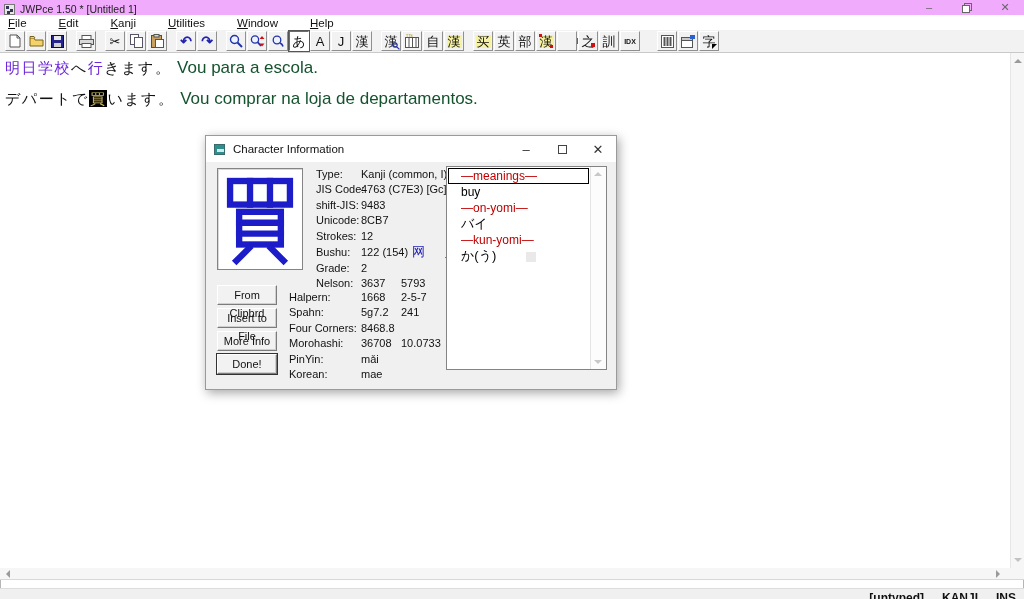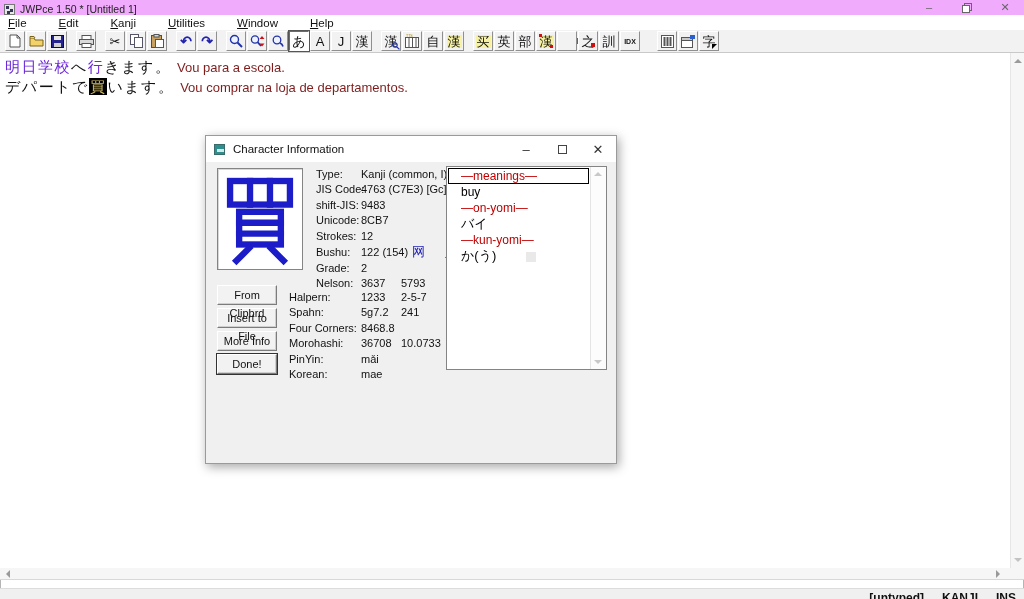--- a/index.html
+++ b/index.html
@@ -45,41 +45,41 @@
   .tb-btn.reddots::before { left:2px; top:2px; }
   .tb-btn.reddots::after { right:2px; bottom:2px; }
   .tb-btn.redskip::after { content:""; position:absolute; right:2px; bottom:3px; width:4px; height:4px; background:#d01010; }
   .cursor-tri { position:absolute; right:1px; bottom:1px; width:0; height:0;
                 border-left:5px solid #000; border-bottom:5px solid transparent; }
 
   
   .docarea { position:absolute; left:0; top:53px; width:1010px; height:515px; background:#fff; }
   .docline { position:absolute; left:5px; white-space:nowrap; font-size:15px; color:#111;
              letter-spacing:1.5px; }
-  .docline .latin { font-size:13px; letter-spacing:0; color:#7f1d1d; }
+  .docline .latin { font-size:17px; letter-spacing:0; color:#14532d; }
   .jp-blue { color:#6d28d9; }
   .hl-kanji { background:#000; color:#d2bf6a; padding:0 1px; }
 
   
   .vscroll { position:absolute; right:0; top:53px; width:14px; height:515px; background:#f6f6f6;
              border-left:1px solid #e6e6e6; }
   .hscroll { position:absolute; left:0; top:568px; width:1024px; height:12px; background:#f6f6f6;
              border-bottom:1px solid #d8d8d8; }
   .chev { position:absolute; width:0; height:0; }
   .chev.up    { left:3px; top:6px;  border-left:4px solid transparent; border-right:4px solid transparent; border-bottom:4px solid #9a9a9a; }
   .chev.down  { left:3px; bottom:6px; border-left:4px solid transparent; border-right:4px solid transparent; border-top:4px solid #c2c2c2; }
   .chev.left  { left:6px; top:2px;  border-top:4px solid transparent; border-bottom:4px solid transparent; border-right:4px solid #9a9a9a; }
   .chev.right { right:24px; top:2px; border-top:4px solid transparent; border-bottom:4px solid transparent; border-left:4px solid #9a9a9a; }
   .statusbar { position:absolute; left:0; top:580px; width:1024px; height:19px; background:#f0f0f0;
                border-top:1px solid #dcdcdc; font-size:12px; font-weight:bold; color:#111;
                display:flex; align-items:center; justify-content:flex-end; padding-right:8px;margin-top:8px; }
   .statusbar span { margin-left:18px; }
 
   
-  .dialog { position:absolute; left:205px; top:135px; width:412px; height:329px; background:#f0f0f0;
+  .dialog { position:absolute; left:205px; top:135px; width:412px; height:255px; background:#f0f0f0;
             border:1px solid #9a9a9a; box-shadow:2px 3px 10px rgba(0,0,0,0.35); font-size:11px; color:#111; }
   .dlg-title { position:absolute; left:0; top:0; width:100%; height:26px; background:#fff;
                display:flex; align-items:center; font-size:11.5px; }
   .dlg-icon { width:11px; height:11px; margin:0 8px 0 8px; background:#2e8f8f;
               border:1px solid #3a6a6a; position:relative; }
   .dlg-icon i { position:absolute; left:2px; top:4px; width:7px; height:3px; background:#cfe8e8; }
   .dlg-controls { position:absolute; right:0; top:0; height:26px; display:flex; }
   .dlg-btn { width:36px; height:26px; display:flex; align-items:center; justify-content:center;
              color:#333; font-size:13px; }
   .dlg-btn .maxbox { width:9px; height:9px; border:1px solid #444; display:block; }
@@ -319,21 +319,21 @@
         <span class="glyph kana">字</span>
         <span class="cursor-tri"></span>
       </span>
   </div>
 
   <div class="docarea">
     <div class="docline" style="top:5px">
       <span class="jp-blue">明日学校</span><span>へ</span><span class="jp-blue">行</span><span>きます。</span>
       <span class="latin">Vou para a escola.</span>
     </div>
-    <div class="docline" style="top:25px">
+    <div class="docline" style="top:36px">
       <span>デパートで</span><span class="hl-kanji">買</span><span>います。</span>
       <span class="latin">Vou comprar na loja de departamentos.</span>
     </div>
   </div>
 
   <div class="vscroll">
     <span class="chev up"></span>
     <span class="chev down"></span>
   </div>
   <div class="hscroll">
@@ -382,21 +382,21 @@
       <div class="irow"><span class="lab">JIS Code:</span><span class="v1">4763 (C7E3) [Gc]</span></div>
       <div class="irow"><span class="lab">shift-JIS:</span><span class="v1">9483</span></div>
       <div class="irow"><span class="lab">Unicode:</span><span class="v1">8CB7</span></div>
       <div class="irow"><span class="lab">Strokes:</span><span class="v1">12</span></div>
       <div class="irow"><span class="lab">Bushu:</span><span class="v1">122 (154)</span><span class="bushu-k">网 貝</span></div>
       <div class="irow"><span class="lab">Grade:</span><span class="v1">2</span></div>
       <div class="irow"><span class="lab">Nelson:</span><span class="v1">3637</span><span class="v2">5793</span></div>
     </div>
 
     <div class="info-b">
-      <div class="irow"><span class="lab">Halpern:</span><span class="v1">1233</span><span class="v2">2-5-7</span></div>
+      <div class="irow"><span class="lab">Halpern:</span><span class="v1">1668</span><span class="v2">2-5-7</span></div>
       <div class="irow"><span class="lab">Spahn:</span><span class="v1">5g7.2</span><span class="v2">241</span></div>
       <div class="irow"><span class="lab">Four Corners:</span><span class="v1">8468.8</span></div>
       <div class="irow"><span class="lab">Morohashi:</span><span class="v1">36708</span><span class="v2">10.0733</span></div>
       <div class="irow"><span class="lab">PinYin:</span><span class="v1">mǎi</span></div>
       <div class="irow"><span class="lab">Korean:</span><span class="v1">mae</span></div>
     </div>
 
     <div class="dlg-buttons">
       <button class="btn3d">From Clipbrd</button>
       <button class="btn3d">Insert to File</button>

